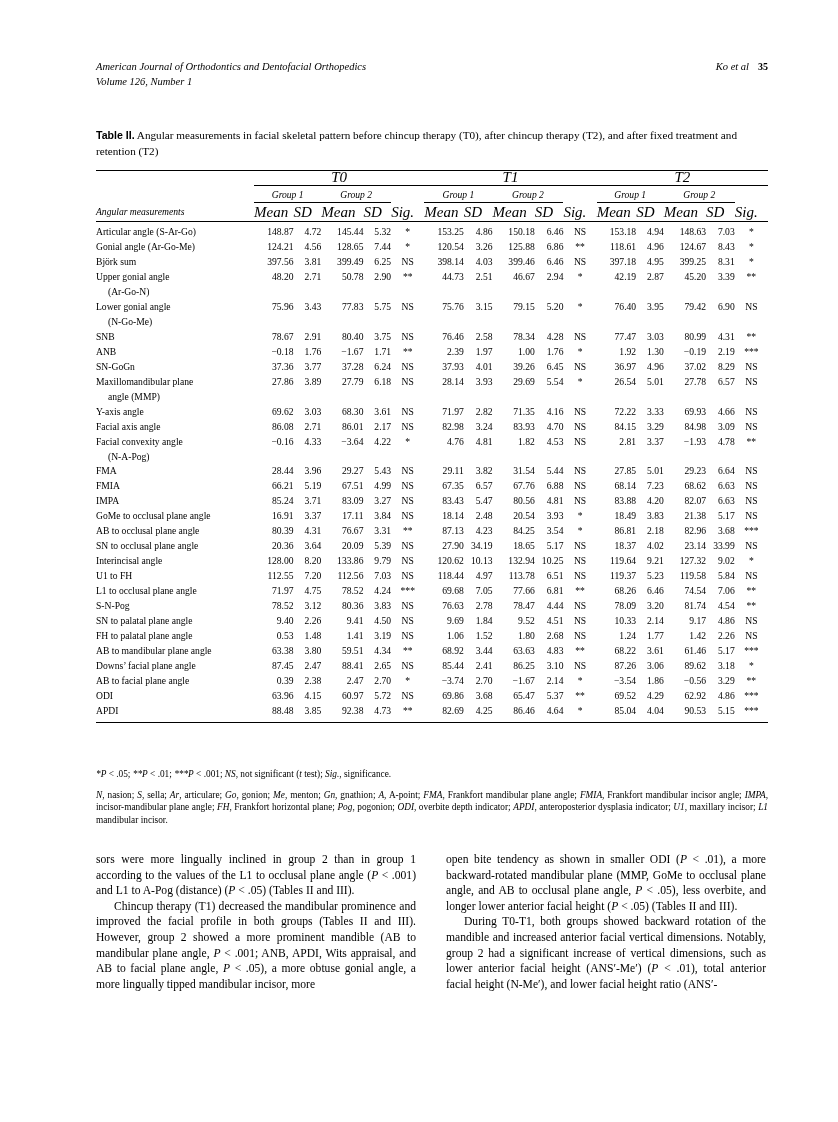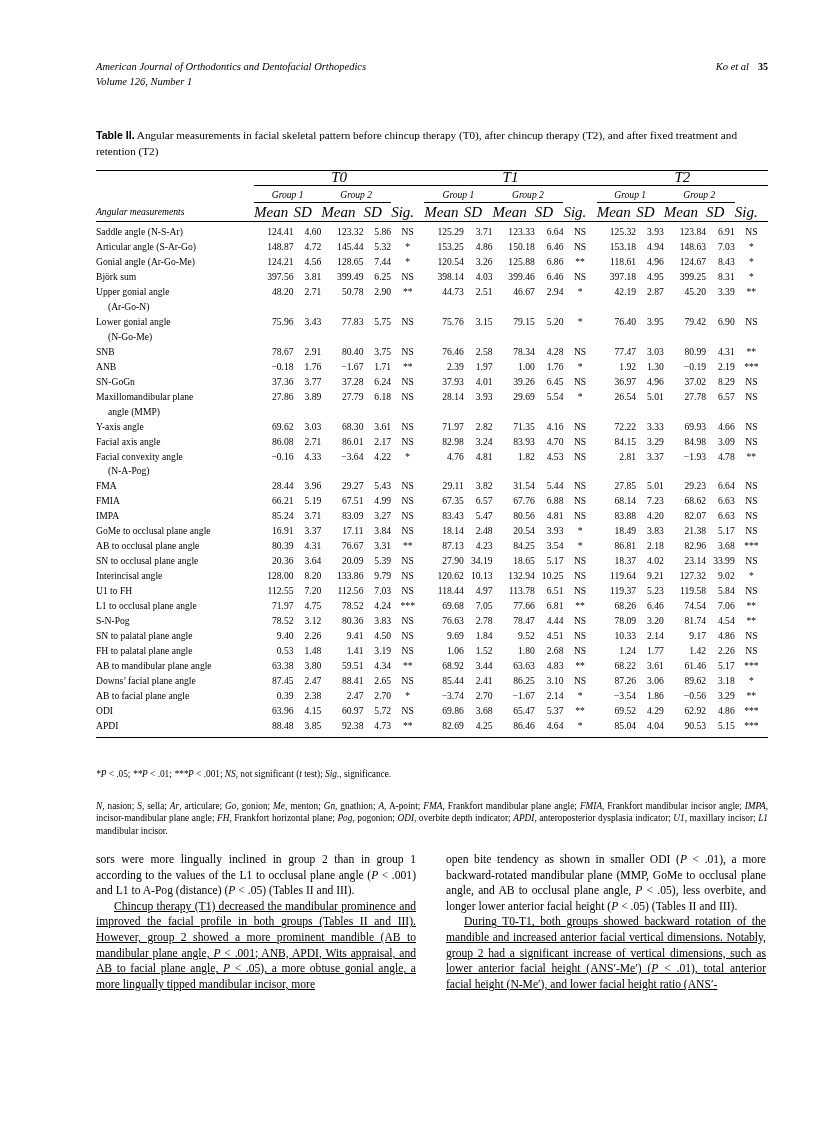--- a/index.html
+++ b/index.html
@@ -140,40 +140,40 @@
   
   .footnotes {
     position: absolute;
     left: 84px;
     top: 768px;
     width: 672px;
     font-size: 9.3px;
     line-height: 12.6px;
   }
   .footnotes p { margin: 0 0 2px 0; }
-  .footnotes .fn2 { margin-top: 19px; text-align: justify; }
+  .footnotes .fn2 { margin-top: 8px; text-align: justify; }
   .footnotes i { font-style: italic; }
 
   
   .body-cols {
     position: absolute;
     left: 84px;
     top: 852px;
     width: 672px;
     display: flex;
     gap: 30px;
   }
   .col {
     width: 320px;
     font-size: 11.6px;
     line-height: 15.6px;
     text-align: justify;
   }
   .col p { margin: 0; text-indent: 0; }
-  .col p.indent { text-indent: 18px; text-decoration: underline; }
+  .col p.indent { text-indent: 18px; }
   .col i { font-style: italic; }
 </style>
 </head>
 <body>
 
 <div class="page">
 
   <div class="runhead">
     <div class="runhead-row">
       <div class="runhead-left">American Journal of Orthodontics and Dentofacial Orthopedics</div>
@@ -257,38 +257,20 @@
         </tr>
         <tr class="head-rule">
             <td colspan="16"></td>
           </tr>
         <tr class="spacer-row">
             <td colspan="16"></td>
           </tr>
       </thead>
       <tbody id="table-body">
           <tr class="datarow">
-            <td class="lbl">Saddle angle (N-S-Ar)</td>
-            <td class="num">124.41</td>
-            <td class="num">4.60</td>
-            <td class="num">123.32</td>
-            <td class="num">5.86</td>
-            <td class="sig">NS</td>
-            <td class="num">125.29</td>
-            <td class="num">3.71</td>
-            <td class="num">123.33</td>
-            <td class="num">6.64</td>
-            <td class="sig">NS</td>
-            <td class="num">125.32</td>
-            <td class="num">3.93</td>
-            <td class="num">123.84</td>
-            <td class="num">6.91</td>
-            <td class="sig">NS</td>
-          </tr>
-          <tr class="datarow">
             <td class="lbl">Articular angle (S-Ar-Go)</td>
             <td class="num">148.87</td>
             <td class="num">4.72</td>
             <td class="num">145.44</td>
             <td class="num">5.32</td>
             <td class="sig">*</td>
             <td class="num">153.25</td>
             <td class="num">4.86</td>
             <td class="num">150.18</td>
             <td class="num">6.46</td>

